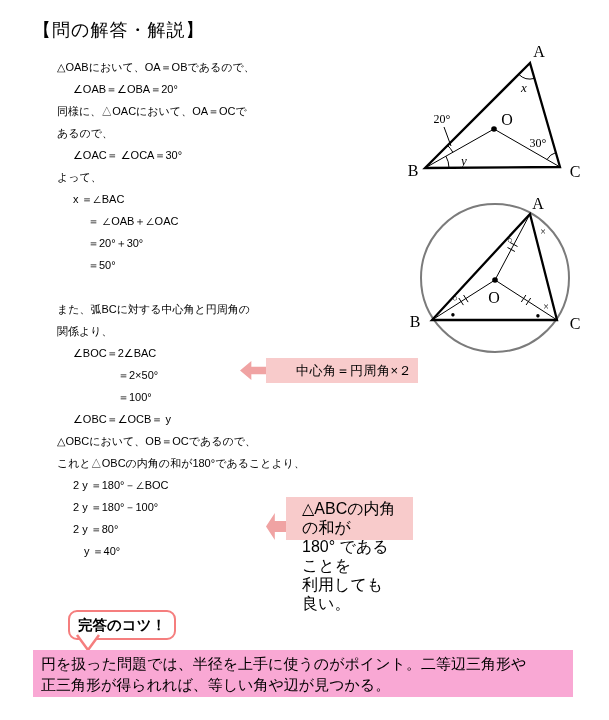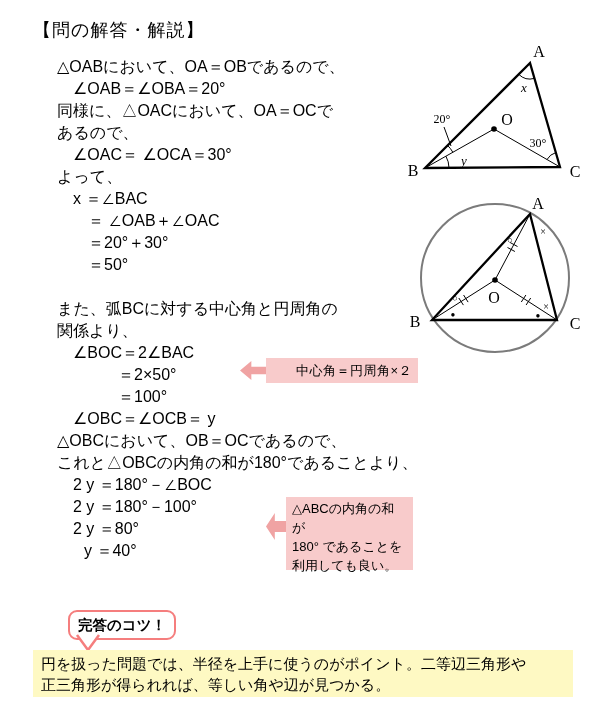--- a/index.html
+++ b/index.html
@@ -1,45 +1,45 @@
 <!DOCTYPE html>
 <html><head>
 <meta charset="utf-8">
 <style>
   html,body{margin:0;padding:0;background:#fff;}
   .page{position:relative;width:609px;height:720px;background:#ffffff;overflow:hidden;
         font-family:"Liberation Sans",sans-serif;color:#000;}
   .title{position:absolute;left:33px;top:18px;font-size:18px;letter-spacing:1px;}
-  .solution{position:absolute;left:57px;top:56px;font-size:16px;line-height:22px;}
+  .solution{position:absolute;left:57px;top:56px;font-size:11px;line-height:22px;}
   .ln{height:22px;white-space:pre;}
   .iA{margin-left:0;}
   .iB{margin-left:16px;}
   .iC{margin-left:31px;}
   .iD{margin-left:61px;}
   .iE{margin-left:27px;}
   .gap{margin-top:22px;}
 
   
   .callout{position:absolute;background:#F8CBCB;color:#000;padding-left:24px;}
   .callout1{left:266px;top:358px;width:128px;height:25px;font-size:13px;
             display:flex;align-items:center;justify-content:center;letter-spacing:0.5px;}
-  .callout2{left:286px;top:497px;width:127px;height:73px;font-size:13px;line-height:19px;
-            padding:2px 6px;box-sizing:border-box;}
+  .callout2{left:286px;top:497px;width:127px;height:43px;font-size:16px;line-height:19px;
+            padding:2px 16px;box-sizing:border-box;}
   .arrow-left{position:absolute;background:#F0A3A3;
               clip-path:polygon(0 50%,42% 0,42% 30%,100% 30%,100% 70%,42% 70%,42% 100%);}
   .arrow1{left:240px;top:361px;width:27px;height:19px;}
   .arrow2{left:266px;top:513px;width:21px;height:27px;}
 
   
   .tip-bubble{position:absolute;left:46px;top:610px;width:104px;height:26px;
               border:2.5px solid #F57E7E;border-radius:9px;background:#fff;
               display:flex;align-items:center;justify-content:center;
               font-size:14.5px;font-weight:bold;margin-left:22px;}
   .tip-tail{position:absolute;left:74px;top:634px;}
-  .tip-box{position:absolute;left:33px;top:650px;width:540px;height:47px;background:#fef9c3;
+  .tip-box{position:absolute;left:33px;top:650px;width:540px;height:47px;background:#f9a8d4;
            font-size:15px;line-height:21px;padding:3px 8px;box-sizing:border-box;}
 
   .diagram{position:absolute;}
   .d1{left:400px;top:35px;}
   .d2{left:405px;top:195px;}
   svg text{font-family:"Liberation Serif",serif;}
   .vlabel{font-size:16px;}
   .alabel{font-size:12px;}
   .ilabel{font-size:13px;font-style:italic;}
   .mark-ring{font-size:9px;}

